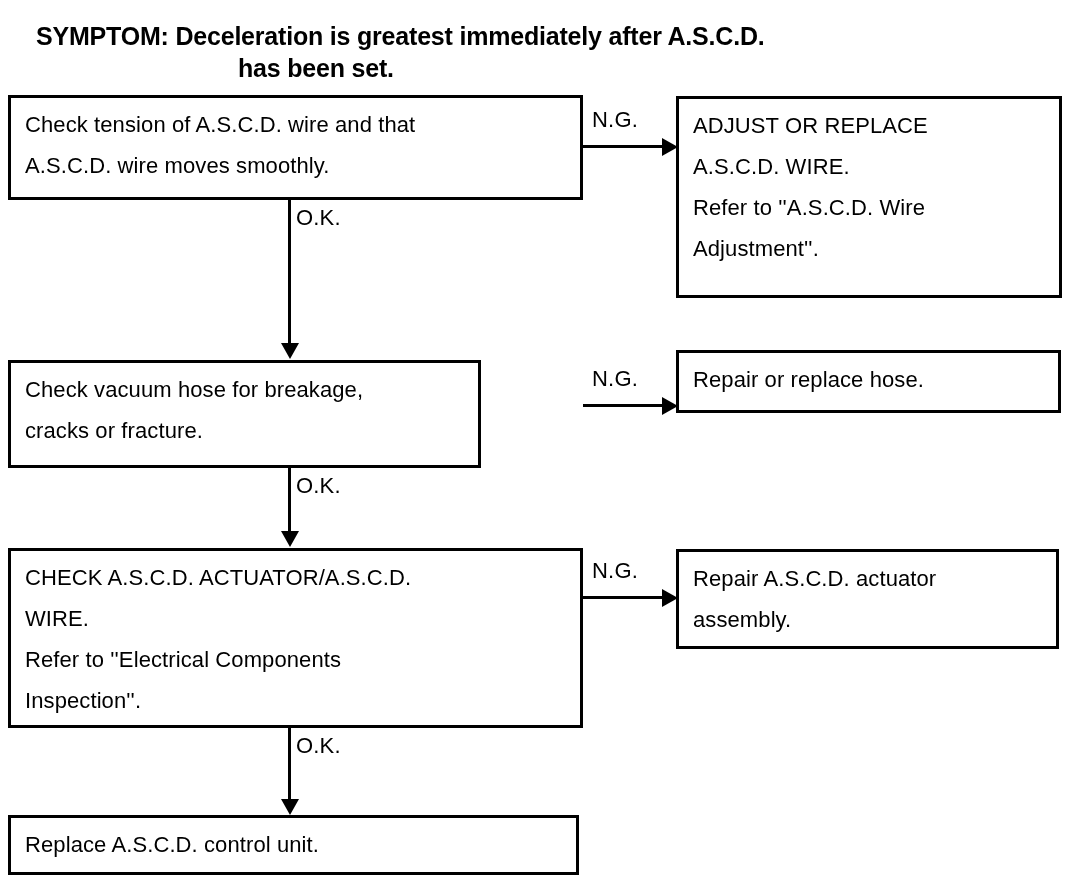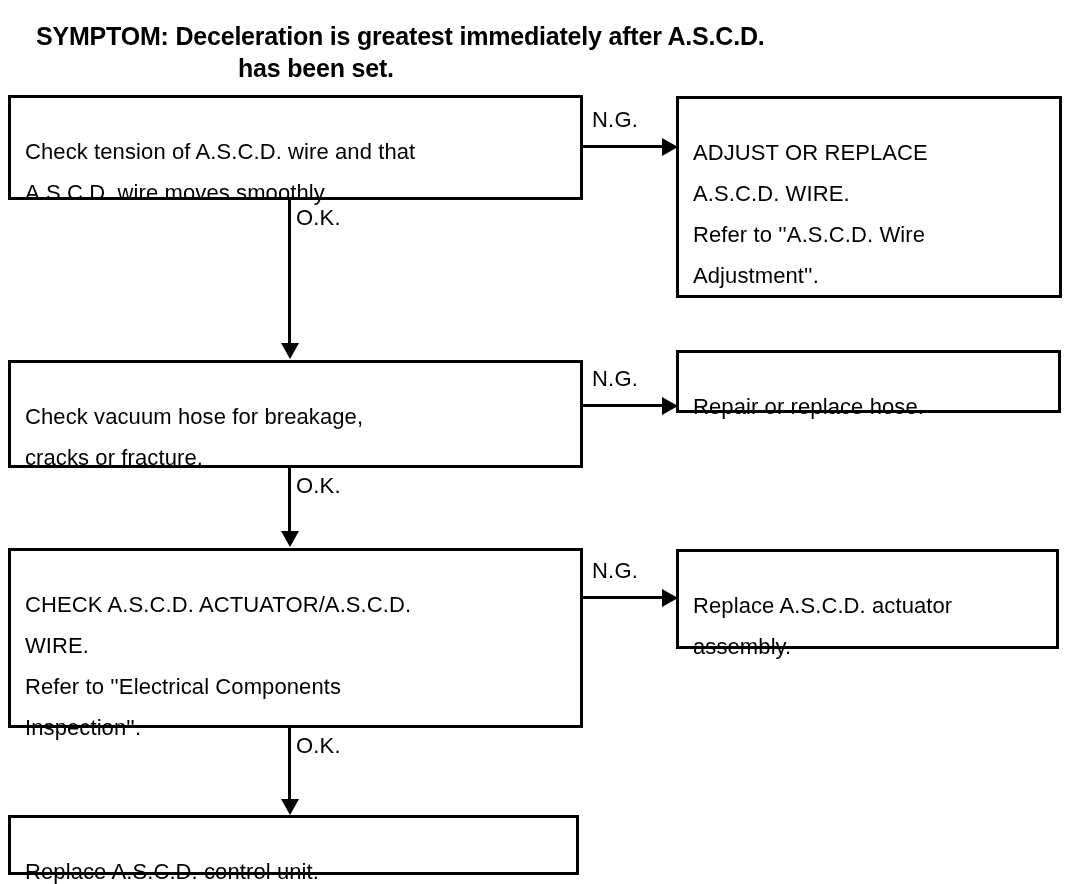--- a/index.html
+++ b/index.html
@@ -40,26 +40,25 @@
     border: 3px solid #000000;
     background: #ffffff;
   }
   .flow-box .box-text {
     display: block;
     font-size: 22px;
     line-height: 41px;
     letter-spacing: 0.1px;
     padding: 6px 0 0 14px;
     white-space: pre-line;
-    margin-top: 27px;
   }
 
   
   #box-check-wire     { left: 8px;  top: 95px;  width: 575px; height: 105px; }
-  #box-check-hose     { left: 8px;  top: 360px; width: 575px; height: 108px; }
+  #box-check-hose     { left: 8px;  top: 360px; width: 473px; height: 108px; }
   #box-check-actuator { left: 8px;  top: 548px; width: 575px; height: 180px; }
   #box-replace-unit   { left: 8px;  top: 815px; width: 571px; height: 60px; }
 
   
   #box-adjust-wire      { left: 676px; top: 96px;  width: 386px; height: 202px; }
   #box-repair-hose      { left: 676px; top: 350px; width: 385px; height: 63px; }
   #box-replace-actuator { left: 676px; top: 549px; width: 383px; height: 100px; }
 
   
   .conn-v {
@@ -170,21 +169,21 @@
 WIRE.
 Refer to ''Electrical Components
 Inspection''.</span>
 </div>
 
 <div class="conn-h" id="conn-ng-3"></div>
 <div class="arrow-right" id="arrow-ng-3"></div>
 <span class="edge-label" id="label-ng-3">N.G.</span>
 
 <div class="flow-box" id="box-replace-actuator">
-  <span class="box-text">Replace A.S.C.D. actuator
+  <span class="box-text">Repair A.S.C.D. actuator
 assembly.</span>
 </div>
 
 <div class="conn-v" id="conn-ok-3"></div>
 <div class="arrow-down" id="arrow-ok-3"></div>
 <span class="edge-label" id="label-ok-3">O.K.</span>
 
 <div class="flow-box" id="box-replace-unit">
   <span class="box-text">Replace A.S.C.D. control unit.</span>
 </div>

